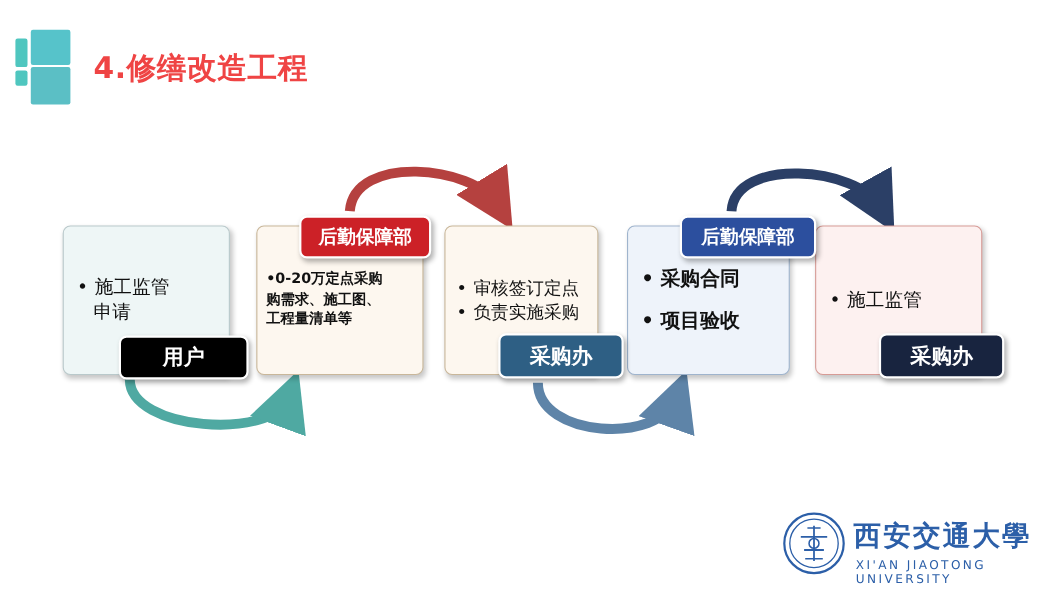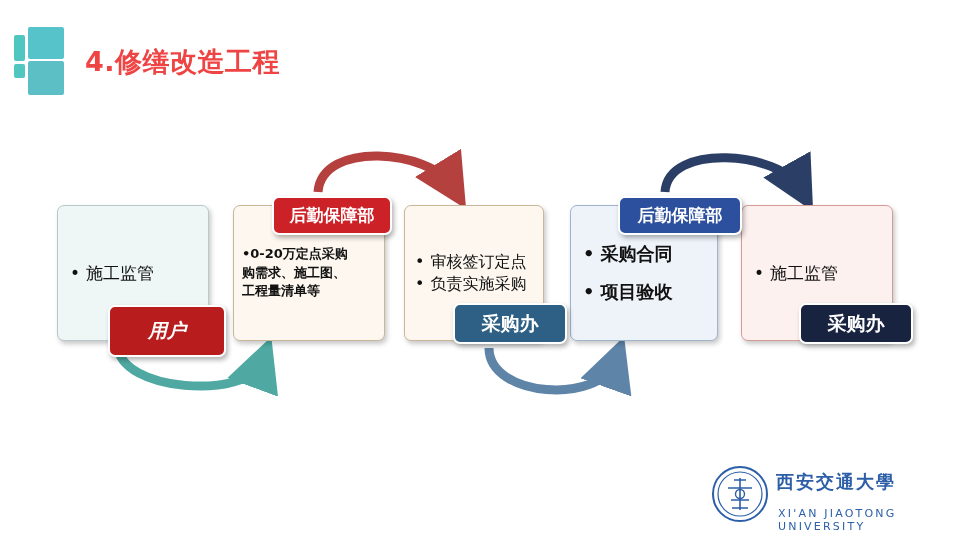--- a/index.html
+++ b/index.html
@@ -68,34 +68,34 @@
 
   
   .tag{
     position:absolute;border-radius:7px;
     display:flex;align-items:center;justify-content:center;
     font-weight:bold;color:#ffffff;box-sizing:border-box;
     box-shadow:2px 3px 5px rgba(0,0,0,0.3);
     white-space:nowrap;
     margin-left:20px;
   }
-  #tag-user{left:88px;top:305px;width:118px;height:52px;background:#b91c1c;border:2px solid #ffffff;font-size:19px;font-style:italic;}
+  #tag-user{left:88px;top:305px;width:118px;height:40px;background:#000000;border:2px solid #ffffff;font-size:19px;}
   #tag-logistics-1{left:252px;top:196px;width:120px;height:39px;background:#cc2127;border:2px solid #ffffff;font-size:17px;}
   #tag-purchase-1{left:433px;top:303px;width:114px;height:41px;background:#2e5f84;border:2px solid #ffffff;font-size:19px;}
   #tag-logistics-2{left:598px;top:196px;width:124px;height:39px;background:#2c4f9e;border:2px solid #ffffff;font-size:17px;}
   #tag-purchase-2{left:779px;top:303px;width:114px;height:41px;background:#18243f;border:2px solid #ffffff;font-size:19px;}
 
   
   .arrow-layer{position:absolute;inset:0;pointer-events:none;}
 
   
   .uni-logo{position:absolute;right:18px;bottom:14px;width:230px;height:62px;}
   .uni-seal{position:absolute;left:0;top:2px;width:56px;height:56px;border-radius:50%;
     border:2px solid #2c5fa8;box-sizing:border-box;}
-  .uni-name{position:absolute;left:64px;top:6px;font-size:18px;color:#2c5fa8;font-weight:bold;letter-spacing:2px;
+  .uni-name{position:absolute;left:64px;top:6px;font-size:25px;color:#2c5fa8;font-weight:bold;letter-spacing:2px;
     font-family:"DejaVu Serif","Liberation Serif",serif;}
   .uni-sub{position:absolute;left:66px;top:43px;font-size:11px;color:#2c5fa8;letter-spacing:2.2px;}
 </style>
 </head>
 <body>
 
 <div class="slide">
 
   <div class="logo-mark">
     <div class="bar1"></div>
@@ -129,20 +129,23 @@
     <path d="M489,348 C489,398 600,404 615,362" stroke="#5e84a8" stroke-width="9" fill="none" marker-end="url(#ah-steel)"></path>
 
     <path d="M665,192 C668,142 780,152 800,188" stroke="#2b3f66" stroke-width="9" fill="none" marker-end="url(#ah-navy)"></path>
   </svg>
 
   <div class="box" id="box1">
     <div class="inner">
       <div class="bullet-line">
         <span class="dot">•</span>
         <span>施工监管</span>
+      </div>
+      <div class="bullet-line" style="padding-left:15px;">
+        <span>申请</span>
       </div>
     </div>
   </div>
 
   <div class="box" id="box2">
     <div class="inner">
       <div>•0-20万定点采购</div>
       <div>购需求、施工图、</div>
       <div>工程量清单等</div>
     </div>

